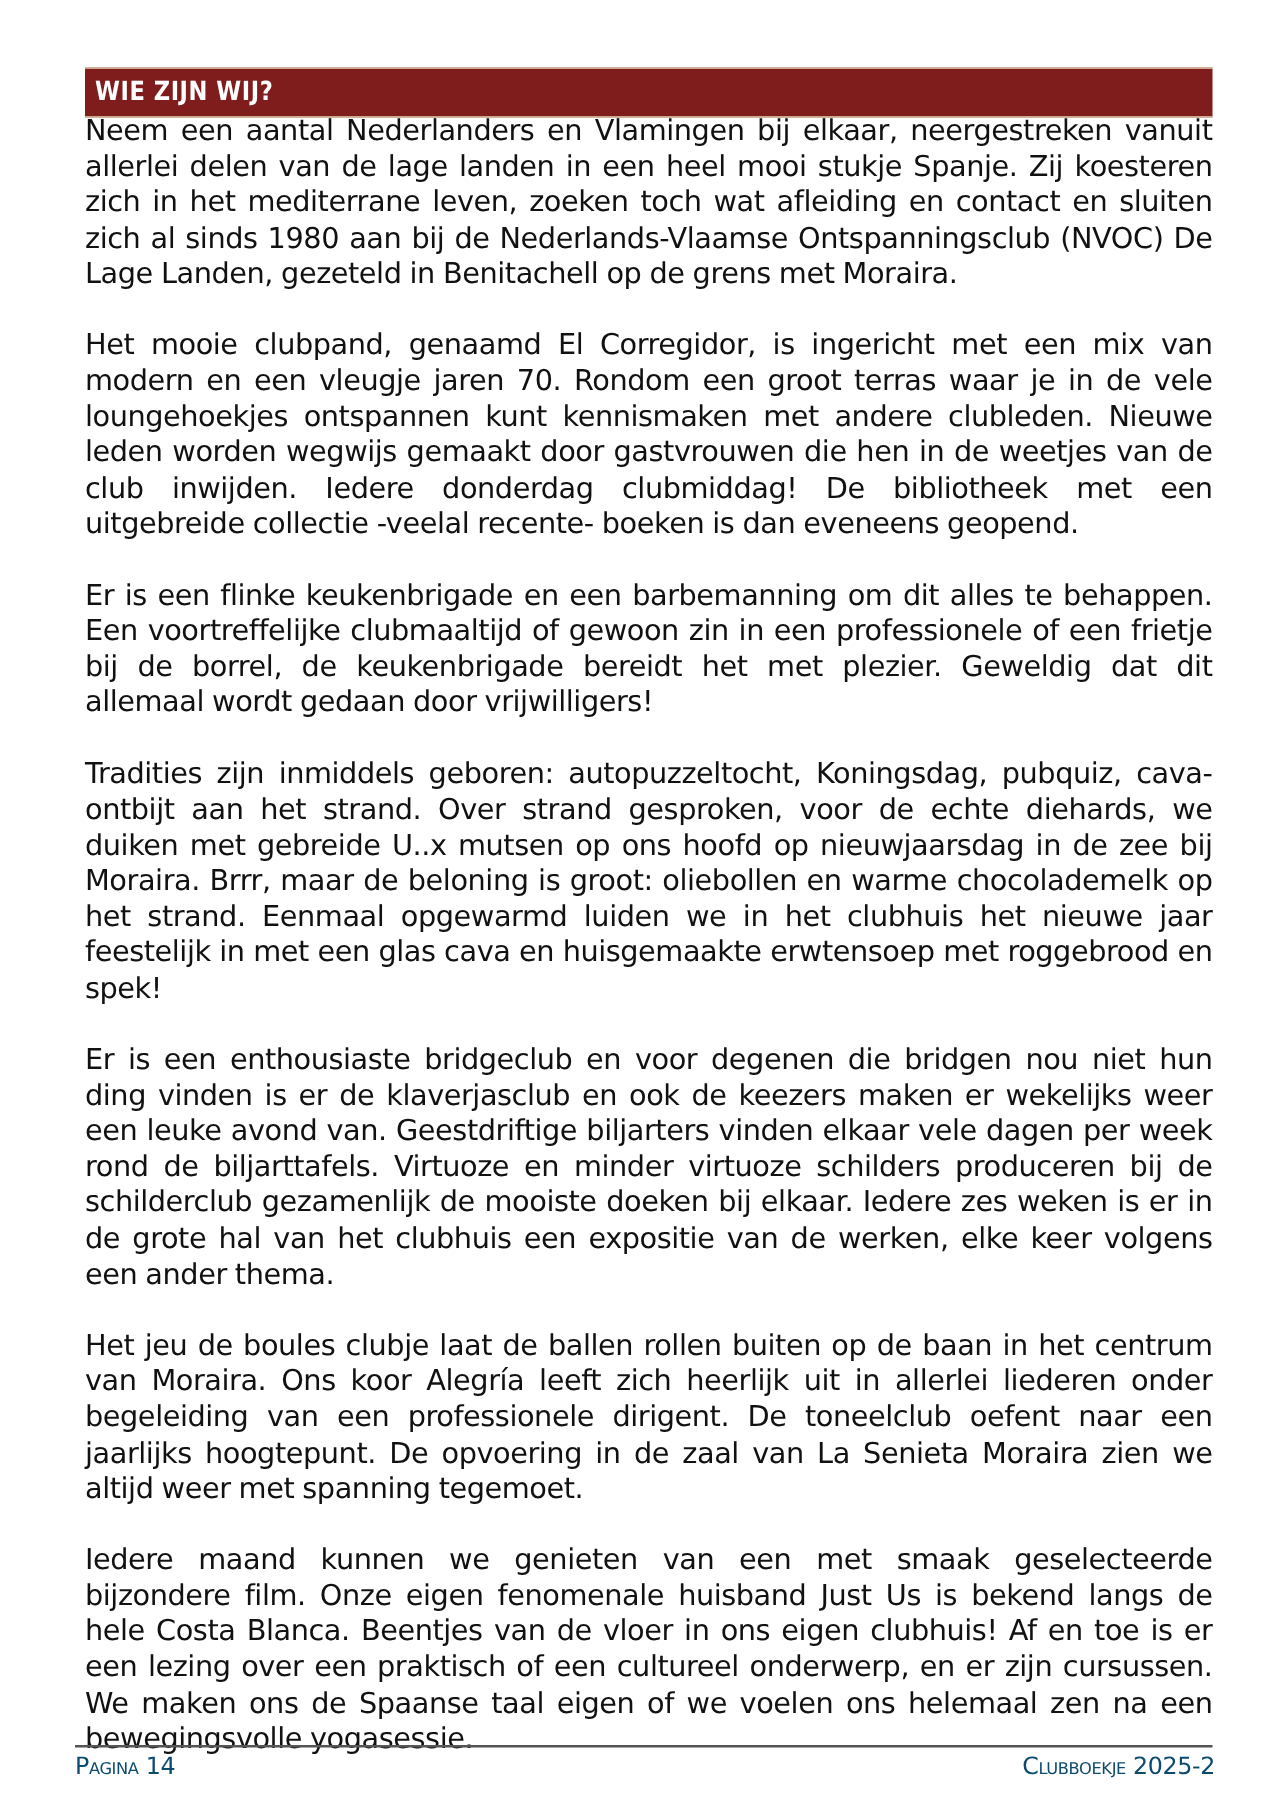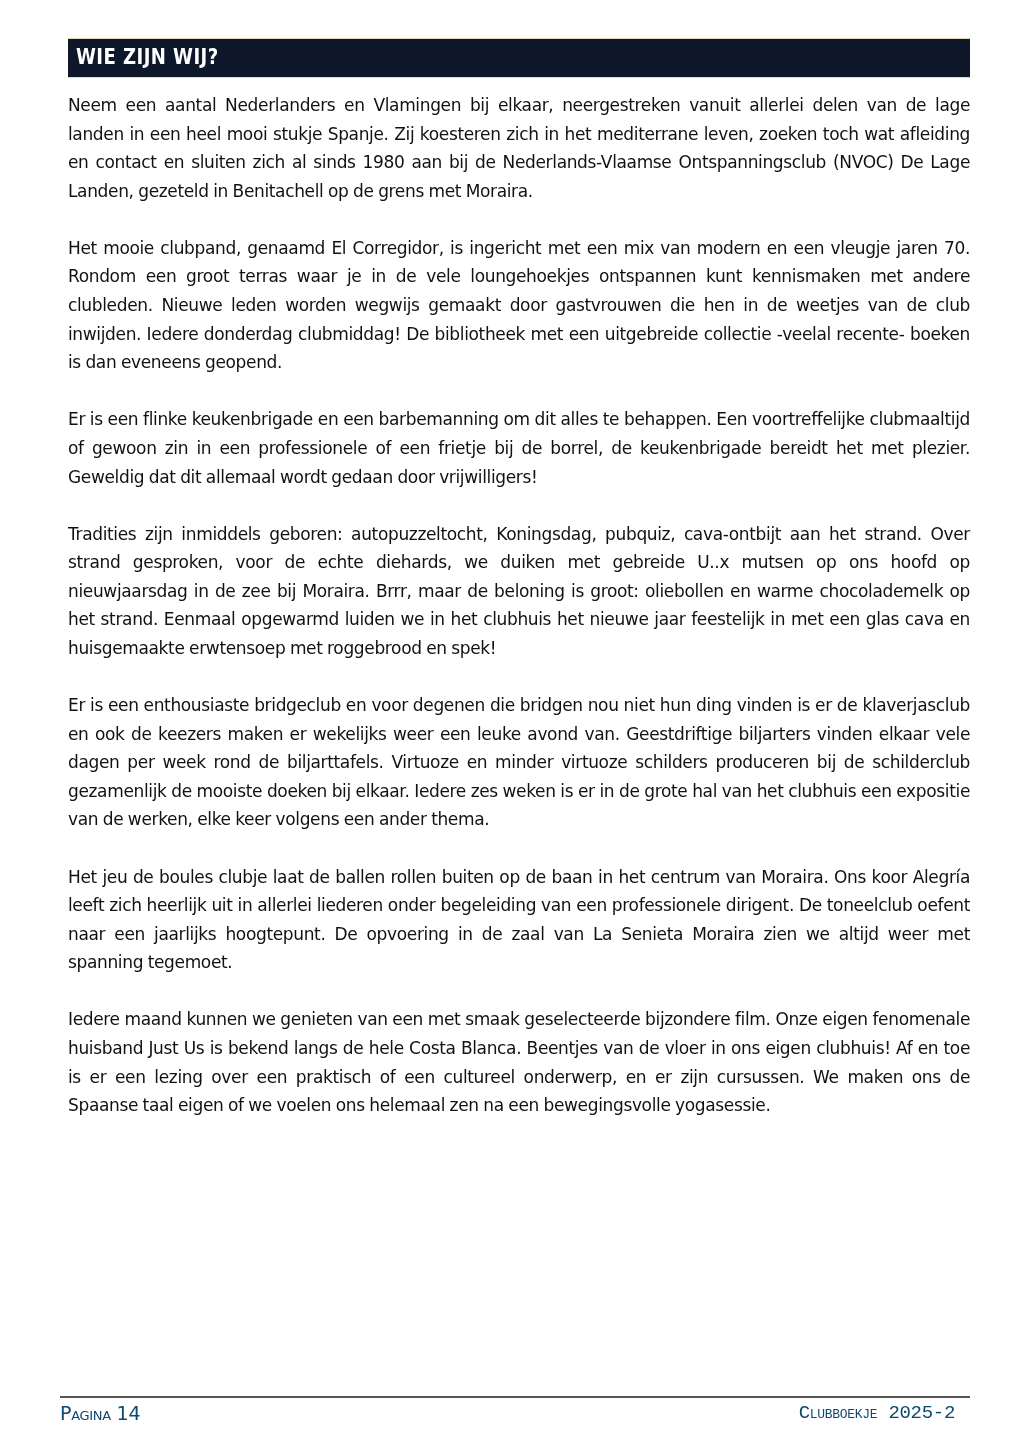--- a/index.html
+++ b/index.html
@@ -39,21 +39,21 @@
       transform-origin: left center;
     }
     .content {
       position: absolute;
       left: 68px;
       top: 91px;
       width: 902px;
     }
     .para {
       margin: 0 0 28.5px 0;
-      font-size: 17px;
+      font-size: 23px;
       line-height: 28.6px;
       text-align: justify;
       letter-spacing: -0.35px;
       word-spacing: -0.5px;
       transform-origin: left top;
     }
     .footer-rule {
       position: absolute;
       left: 60px;
       top: 1396px;
@@ -63,26 +63,26 @@
     }
     .footer-left, .footer-right {
       position: absolute;
       top: 1402px;
       font-size: 19px;
       color: #0c4a6e;
       font-variant: small-caps;
       letter-spacing: -0.3px;
     }
     .footer-left { left: 60px; }
-    .footer-right { right: 69px; font-family: Liberation Mono, monospace; }
+    .footer-right { right: 52px; }
   </style>
 </head>
 <body>
 
-<div class="header-bar" style="background: #0f172a;">
+<div class="header-bar" style="background: #7f1d1d; margin-top: 16px;">
   <span class="header-title">WIE ZIJN WIJ?</span>
 </div>
 
 <div class="content">
   <p class="para">Neem een aantal Nederlanders en Vlamingen bij elkaar, neergestreken vanuit allerlei delen van de lage landen in een heel mooi stukje Spanje. Zij koesteren zich in het mediterrane leven, zoeken toch wat afleiding en contact en sluiten zich al sinds 1980 aan bij de Nederlands-Vlaamse Ontspanningsclub (NVOC) De Lage Landen, gezeteld in Benitachell op de grens met Moraira.</p>
   <p class="para">Het mooie clubpand, genaamd El Corregidor, is ingericht met een mix van modern en een vleugje jaren 70. Rondom een groot terras waar je in de vele loungehoekjes ontspannen kunt kennismaken met andere clubleden. Nieuwe leden worden wegwijs gemaakt door gastvrouwen die hen in de weetjes van de club inwijden. Iedere donderdag clubmiddag! De bibliotheek met een uitgebreide collectie -veelal recente- boeken is dan eveneens geopend.</p>
   <p class="para">Er is een flinke keukenbrigade en een barbemanning om dit alles te behappen. Een voortreffelijke clubmaaltijd of gewoon zin in een professionele of een frietje bij de borrel, de keukenbrigade bereidt het met plezier. Geweldig dat dit allemaal wordt gedaan door vrijwilligers!</p>
   <p class="para">Tradities zijn inmiddels geboren: autopuzzeltocht, Koningsdag, pubquiz, cava-ontbijt aan het strand. Over strand gesproken, voor de echte diehards, we duiken met gebreide U..x mutsen op ons hoofd op nieuwjaarsdag in de zee bij Moraira. Brrr, maar de beloning is groot: oliebollen en warme chocolademelk op het strand. Eenmaal opgewarmd luiden we in het clubhuis het nieuwe jaar feestelijk in met een glas cava en huisgemaakte erwtensoep met roggebrood en spek!</p>
   <p class="para">Er is een enthousiaste bridgeclub en voor degenen die bridgen nou niet hun ding vinden is er de klaverjasclub en ook de keezers maken er wekelijks weer een leuke avond van. Geestdriftige biljarters vinden elkaar vele dagen per week rond de biljarttafels. Virtuoze en minder virtuoze schilders produceren bij de schilderclub gezamenlijk de mooiste doeken bij elkaar. Iedere zes weken is er in de grote hal van het clubhuis een expositie van de werken, elke keer volgens een ander thema.</p>
   <p class="para">Het jeu de boules clubje laat de ballen rollen buiten op de baan in het centrum van Moraira. Ons koor Alegría leeft zich heerlijk uit in allerlei liederen onder begeleiding van een professionele dirigent. De toneelclub oefent naar een jaarlijks hoogtepunt. De opvoering in de zaal van La Senieta Moraira zien we altijd weer met spanning tegemoet.</p>

